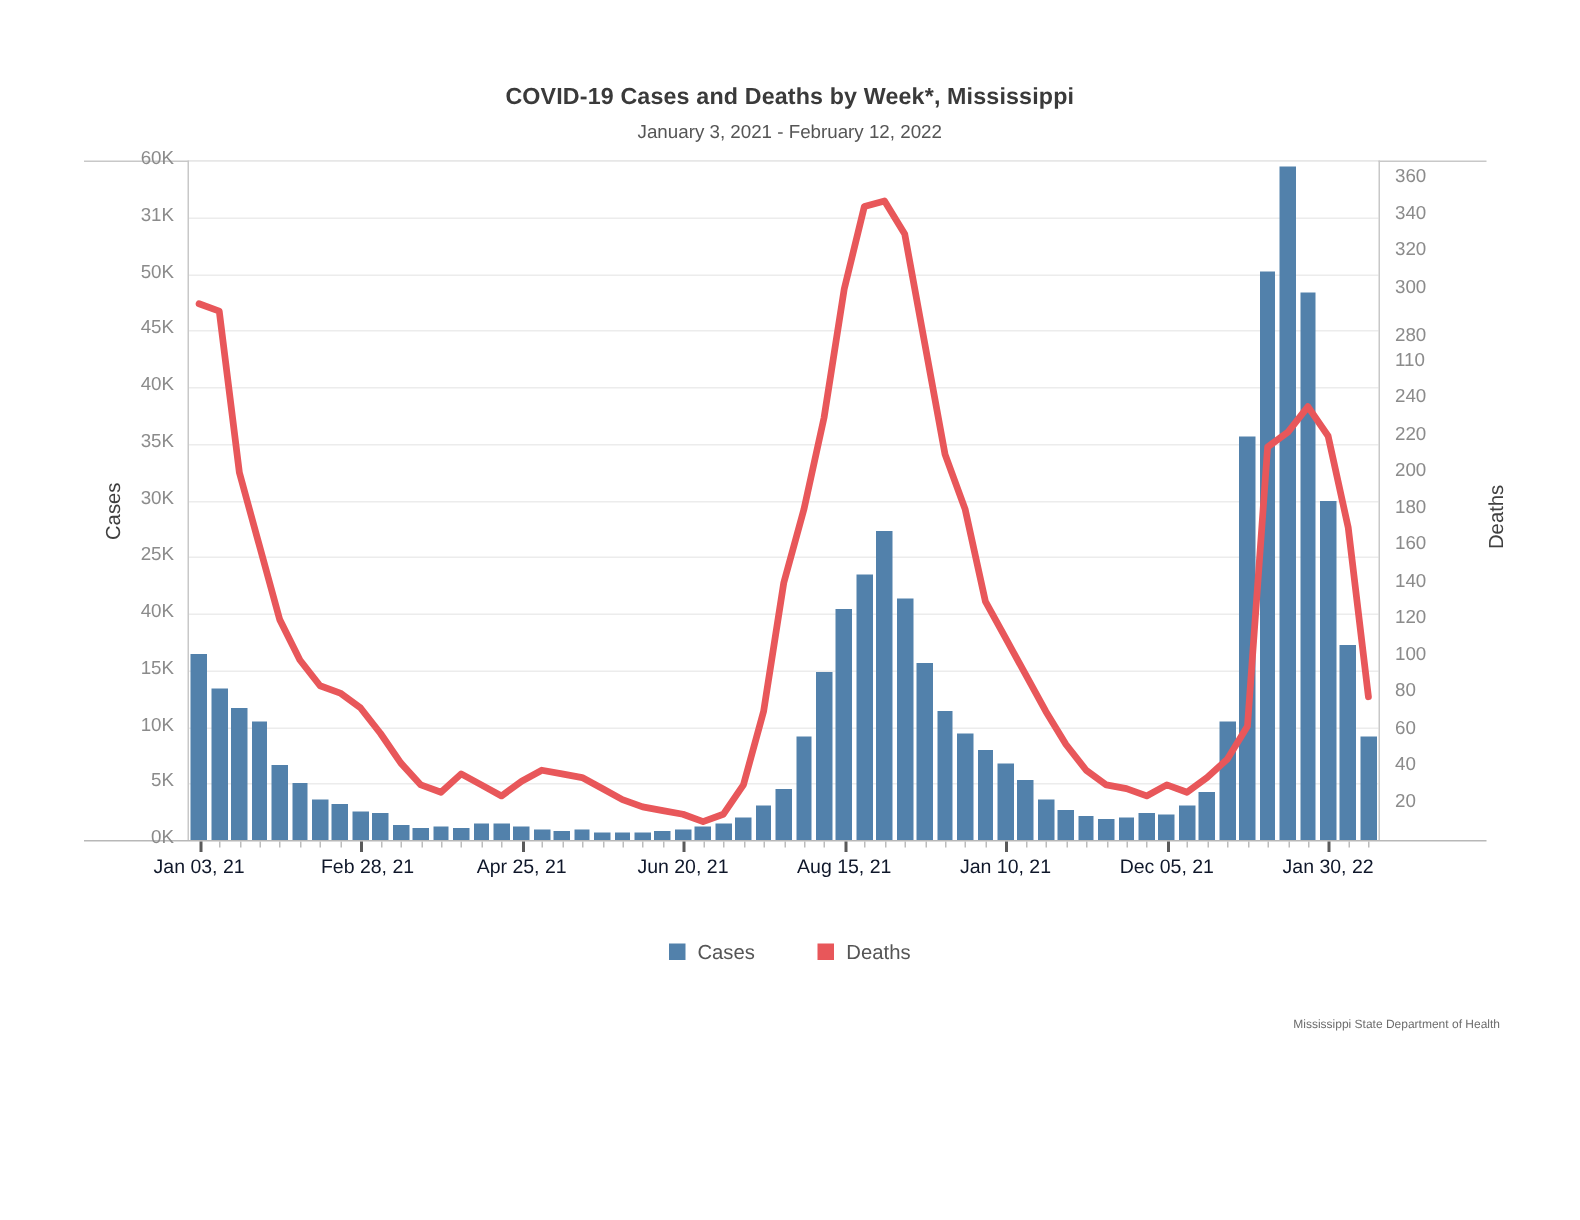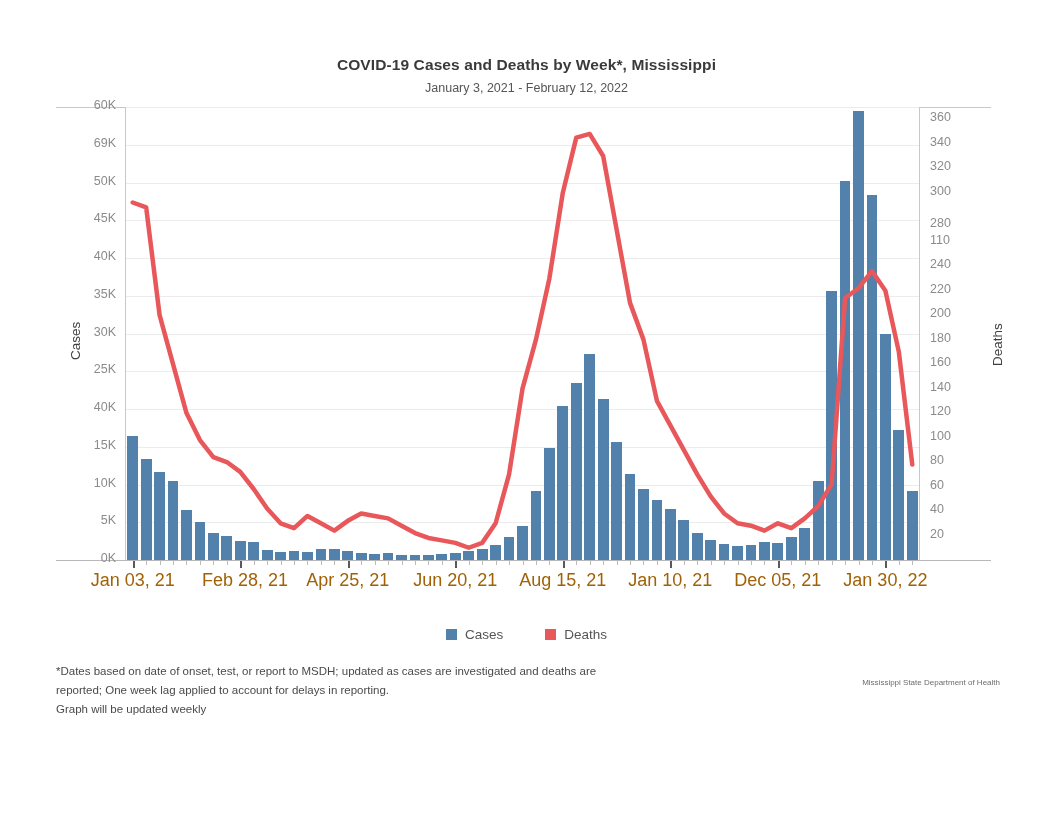--- a/index.html
+++ b/index.html
@@ -121,22 +121,22 @@
     background: #bcbcbc;
   }
   .xtick-mark.major {
     height: 7px;
     background: #5a5a5a;
     width: 2px;
   }
   .xtick-label {
     position: absolute;
     top: 570px;
-    font-size: 18px;
-    color: #a16207;
+    font-size: 13px;
+    color: #0f172a;
     white-space: nowrap;
     transform: translateX(-50%);
   }
   .x-axis-title {
     position: absolute;
     top: 596px;
     left: 0;
     width: 1053px;
     text-align: center;
     font-size: 14px;
@@ -243,21 +243,21 @@
       <div class="ytick ytick-left" style="top: 513.25px;">5K</div>
       <div class="ytick ytick-left" style="top: 475.5px;">10K</div>
       <div class="ytick ytick-left" style="top: 437.75px;">15K</div>
       <div class="ytick ytick-left" style="top: 400px;">40K</div>
       <div class="ytick ytick-left" style="top: 362.25px;">25K</div>
       <div class="ytick ytick-left" style="top: 324.5px;">30K</div>
       <div class="ytick ytick-left" style="top: 286.75px;">35K</div>
       <div class="ytick ytick-left" style="top: 249px;">40K</div>
       <div class="ytick ytick-left" style="top: 211.25px;">45K</div>
       <div class="ytick ytick-left" style="top: 173.5px;">50K</div>
-      <div class="ytick ytick-left" style="top: 135.75px;">69K</div>
+      <div class="ytick ytick-left" style="top: 135.75px;">31K</div>
       <div class="ytick ytick-left" style="top: 98px;">60K</div>
     </div>
   <div id="y-axis-right">
       <div class="ytick ytick-right" style="top: 526.514px;">20</div>
       <div class="ytick ytick-right" style="top: 502.027px;">40</div>
       <div class="ytick ytick-right" style="top: 477.541px;">60</div>
       <div class="ytick ytick-right" style="top: 453.054px;">80</div>
       <div class="ytick ytick-right" style="top: 428.568px;">100</div>
       <div class="ytick ytick-right" style="top: 404.081px;">120</div>
       <div class="ytick ytick-right" style="top: 379.595px;">140</div>
@@ -419,21 +419,16 @@
       <div class="legend-item">
         <span class="legend-swatch" style="background: rgb(82, 129, 171);"></span>
         <span class="legend-label">Cases</span>
       </div>
       <div class="legend-item">
         <span class="legend-swatch" style="background: rgb(232, 87, 90);"></span>
         <span class="legend-label">Deaths</span>
       </div>
     </div>
 
-  <div class="footnote">
-    <div>*Dates based on date of onset, test, or report to MSDH; updated as cases are investigated and deaths are</div>
-    <div>reported; One week lag applied to account for delays in reporting.</div>
-    <div>Graph will be updated weekly</div>
-  </div>
 
   <div class="attribution">Mississippi State Department of Health</div>
 
 </div>
 
 </body></html>

